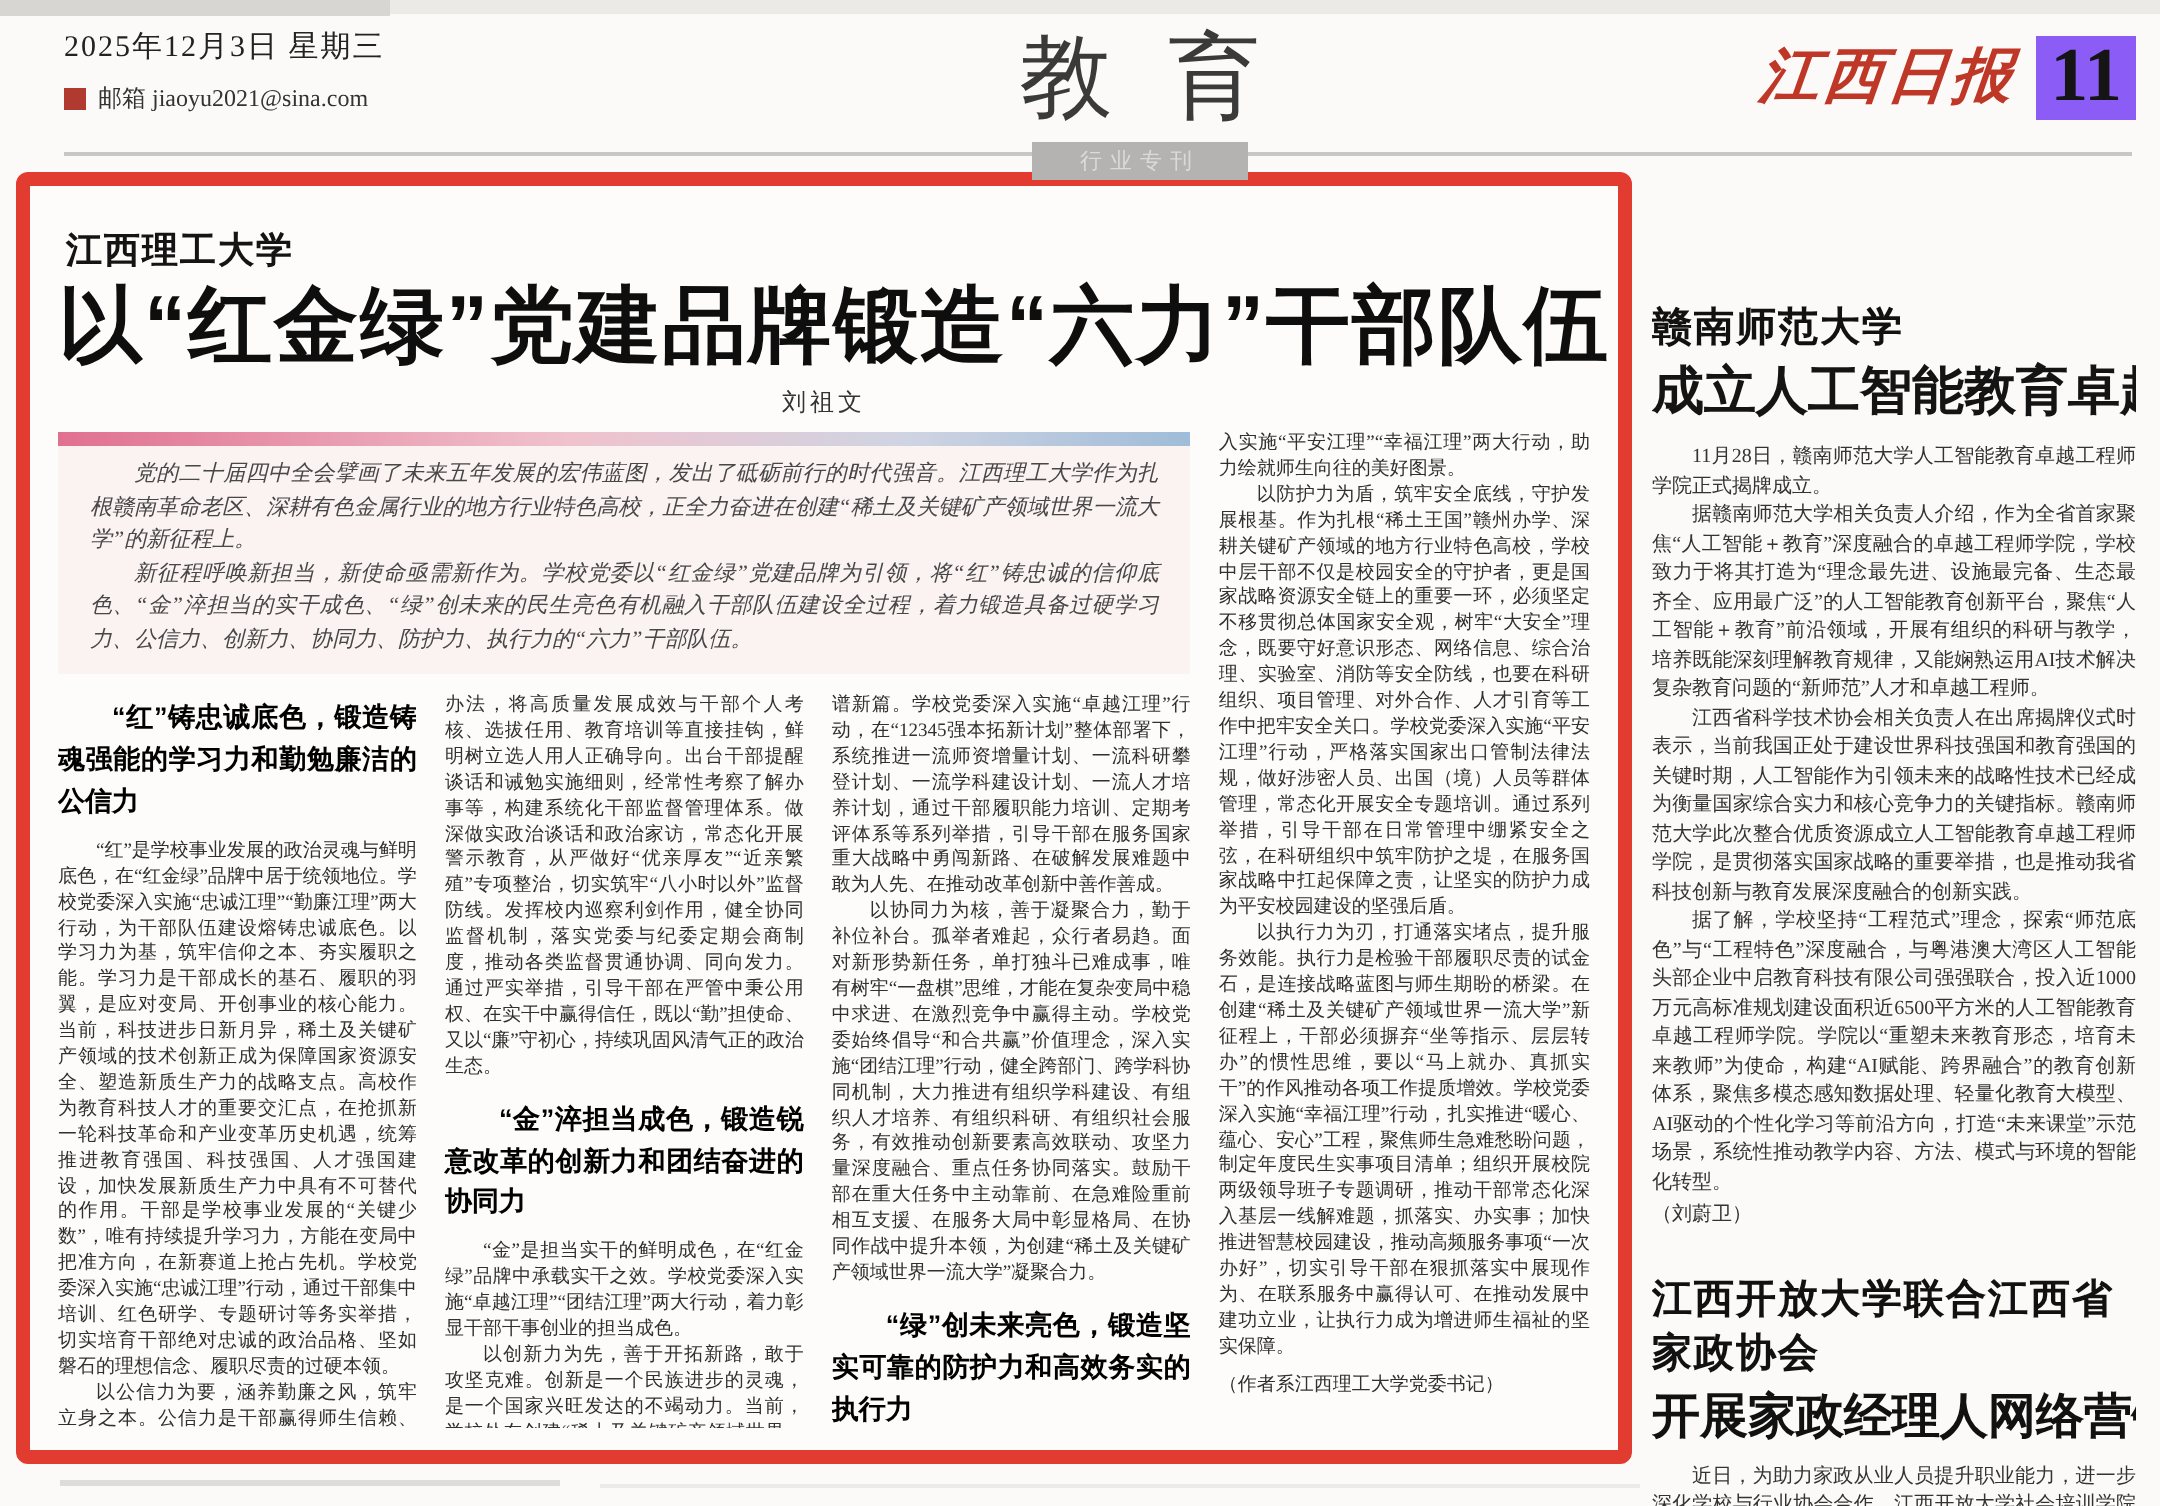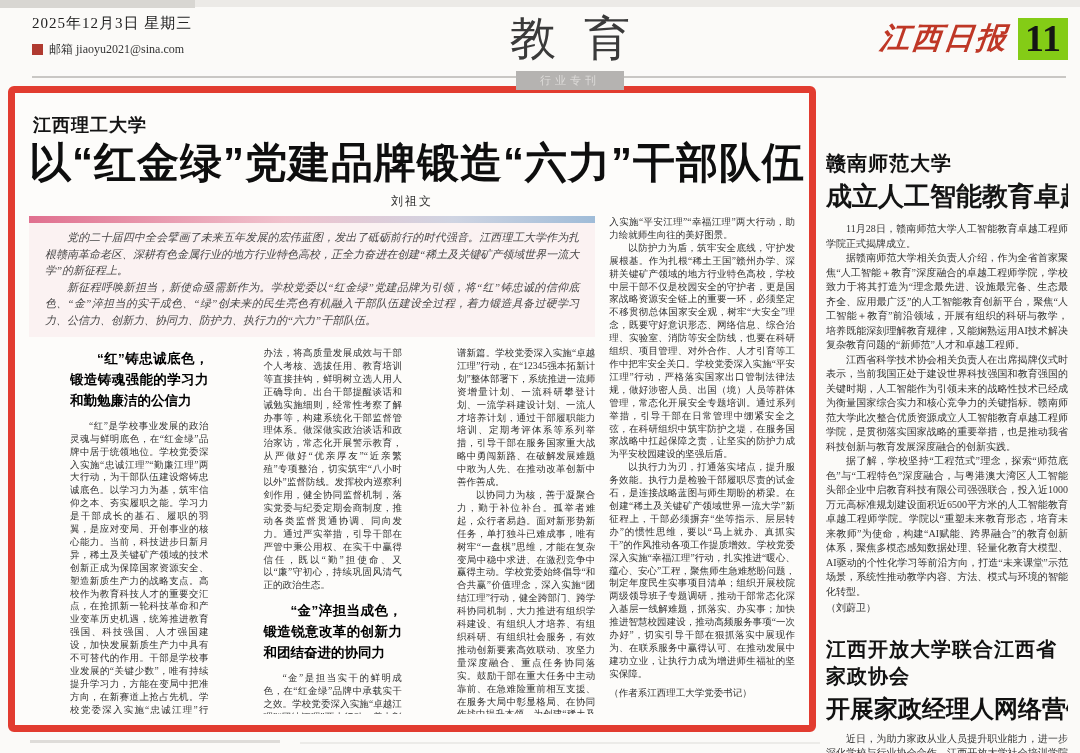--- a/index.html
+++ b/index.html
@@ -29,21 +29,21 @@
     font-family:"Liberation Sans",sans-serif;font-size:11px;letter-spacing:4px;
     padding:2px 24px;position:relative;z-index:2;
   }
   .masthead{position:absolute;right:12px;top:18px;display:flex;align-items:center;}
   .brand{
     font-family:"DejaVu Serif",serif;font-style:italic;font-weight:bold;
     color:#bf3726;font-size:30px;letter-spacing:2px;margin-right:10px;
     transform:skewX(-6deg);
   }
   .pageno{
-    background:#84cc16;color:#151515;font-family:"Liberation Serif",serif;
+    background:#8b5cf6;color:#151515;font-family:"Liberation Serif",serif;
     font-weight:bold;font-size:38px;line-height:1.1;padding:0 7px;
   }
   .header-rule{position:absolute;left:32px;right:14px;top:76px;height:2px;background:#c9c7c4;}
 
   
   .red-box{
     position:absolute;left:8px;top:86px;width:808px;height:646px;
     border:7px solid #e23c30;border-radius:6px;background:#fdfcfa;
     box-sizing:border-box;padding:8px 14px 10px;overflow:hidden;
   }
@@ -62,21 +62,21 @@
   .lead-box{
     position:relative;background:#fbf2f2;padding:13px 16px 9px;margin-bottom:10px;
     font-style:italic;font-size:11px;line-height:1.5;color:#474747;
   }
   .lead-band{
     position:absolute;top:0;left:0;right:0;height:7px;
     background:linear-gradient(90deg,#e0708f 0%,#f0c2cd 45%,#cfd4e2 75%,#9fbcd8 100%);
   }
   .lead-box p{margin:0;text-indent:2em;text-align:justify;}
   .three-cols{display:flex;gap:14px;flex:1;overflow:hidden;}
-  .col{flex:1;min-width:0;overflow:hidden;margin-left:41px;}
+  .col{flex:1;min-width:0;overflow:hidden;}
   .col4{flex:1;min-width:0;overflow:hidden;}
   .col p,.col4 p{
     margin:0;font-size:9.5px;line-height:1.36;text-align:justify;
     text-indent:2em;color:#303030;
   }
   .col p.cont,.col4 p.cont{text-indent:0;}
   .subhead{
     font-family:"Liberation Sans",sans-serif;font-weight:bold;font-size:13.5px;
     line-height:1.55;color:#000;margin:9px 0 8px;text-indent:2em;text-align:justify;
   }

